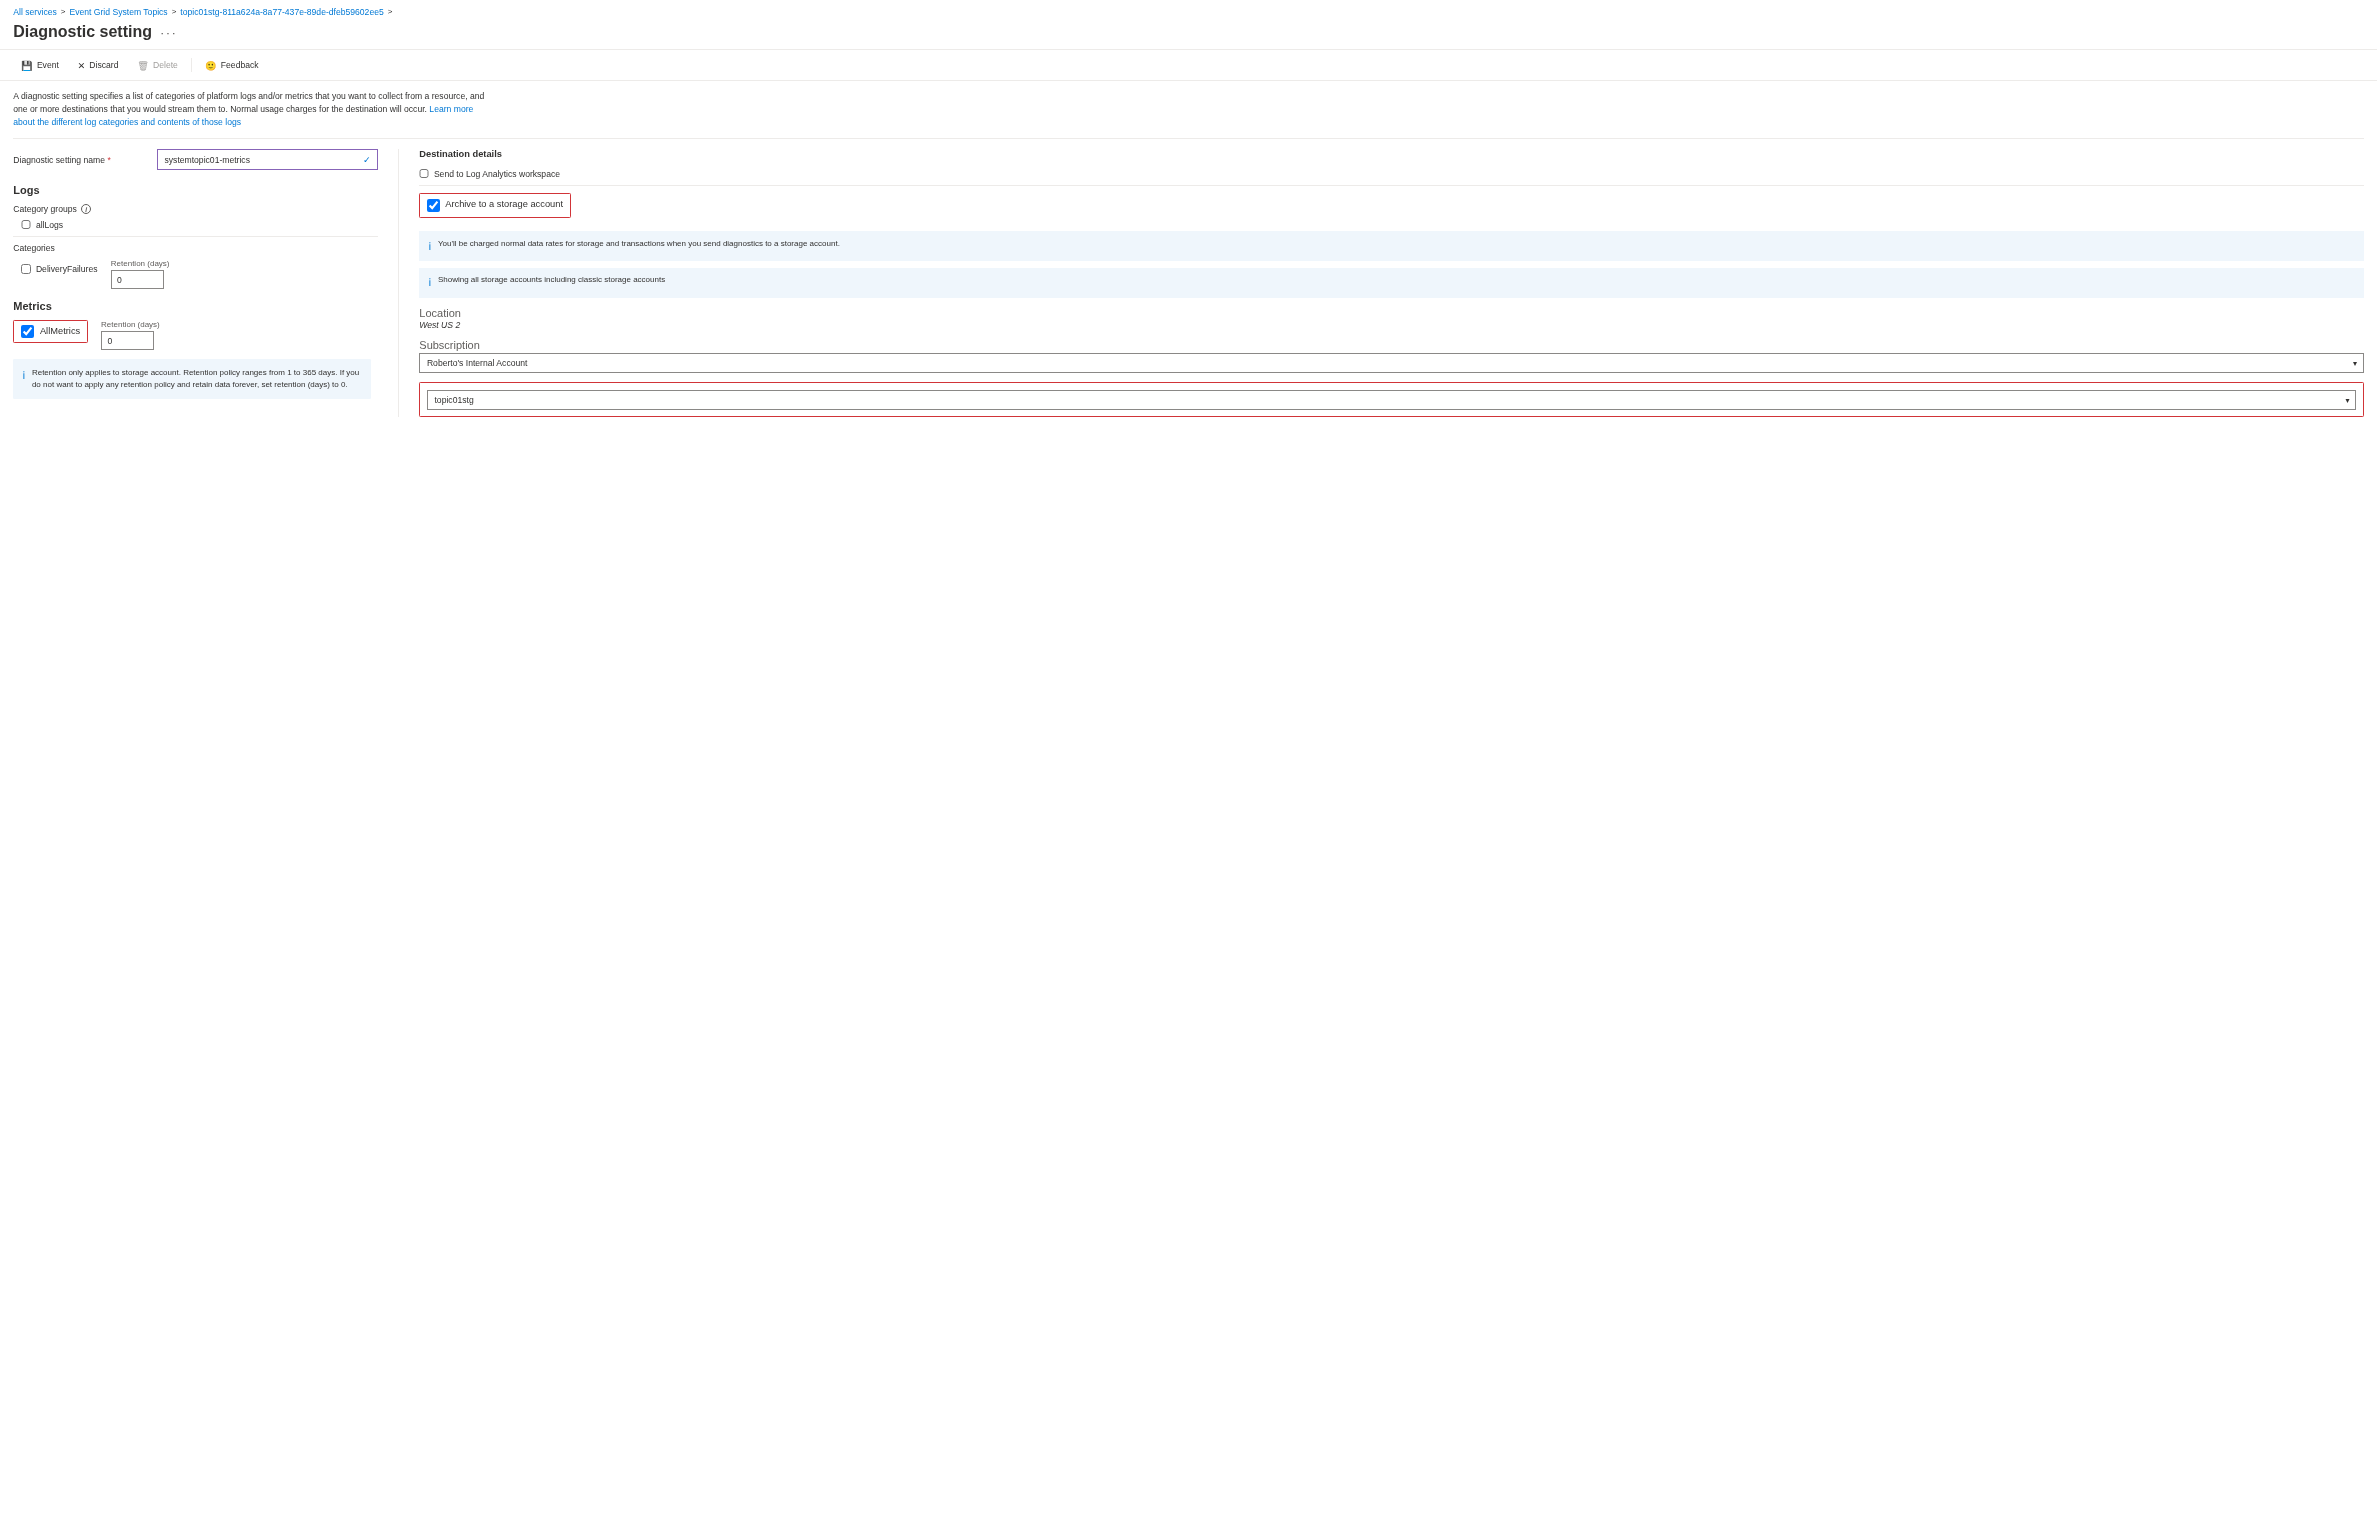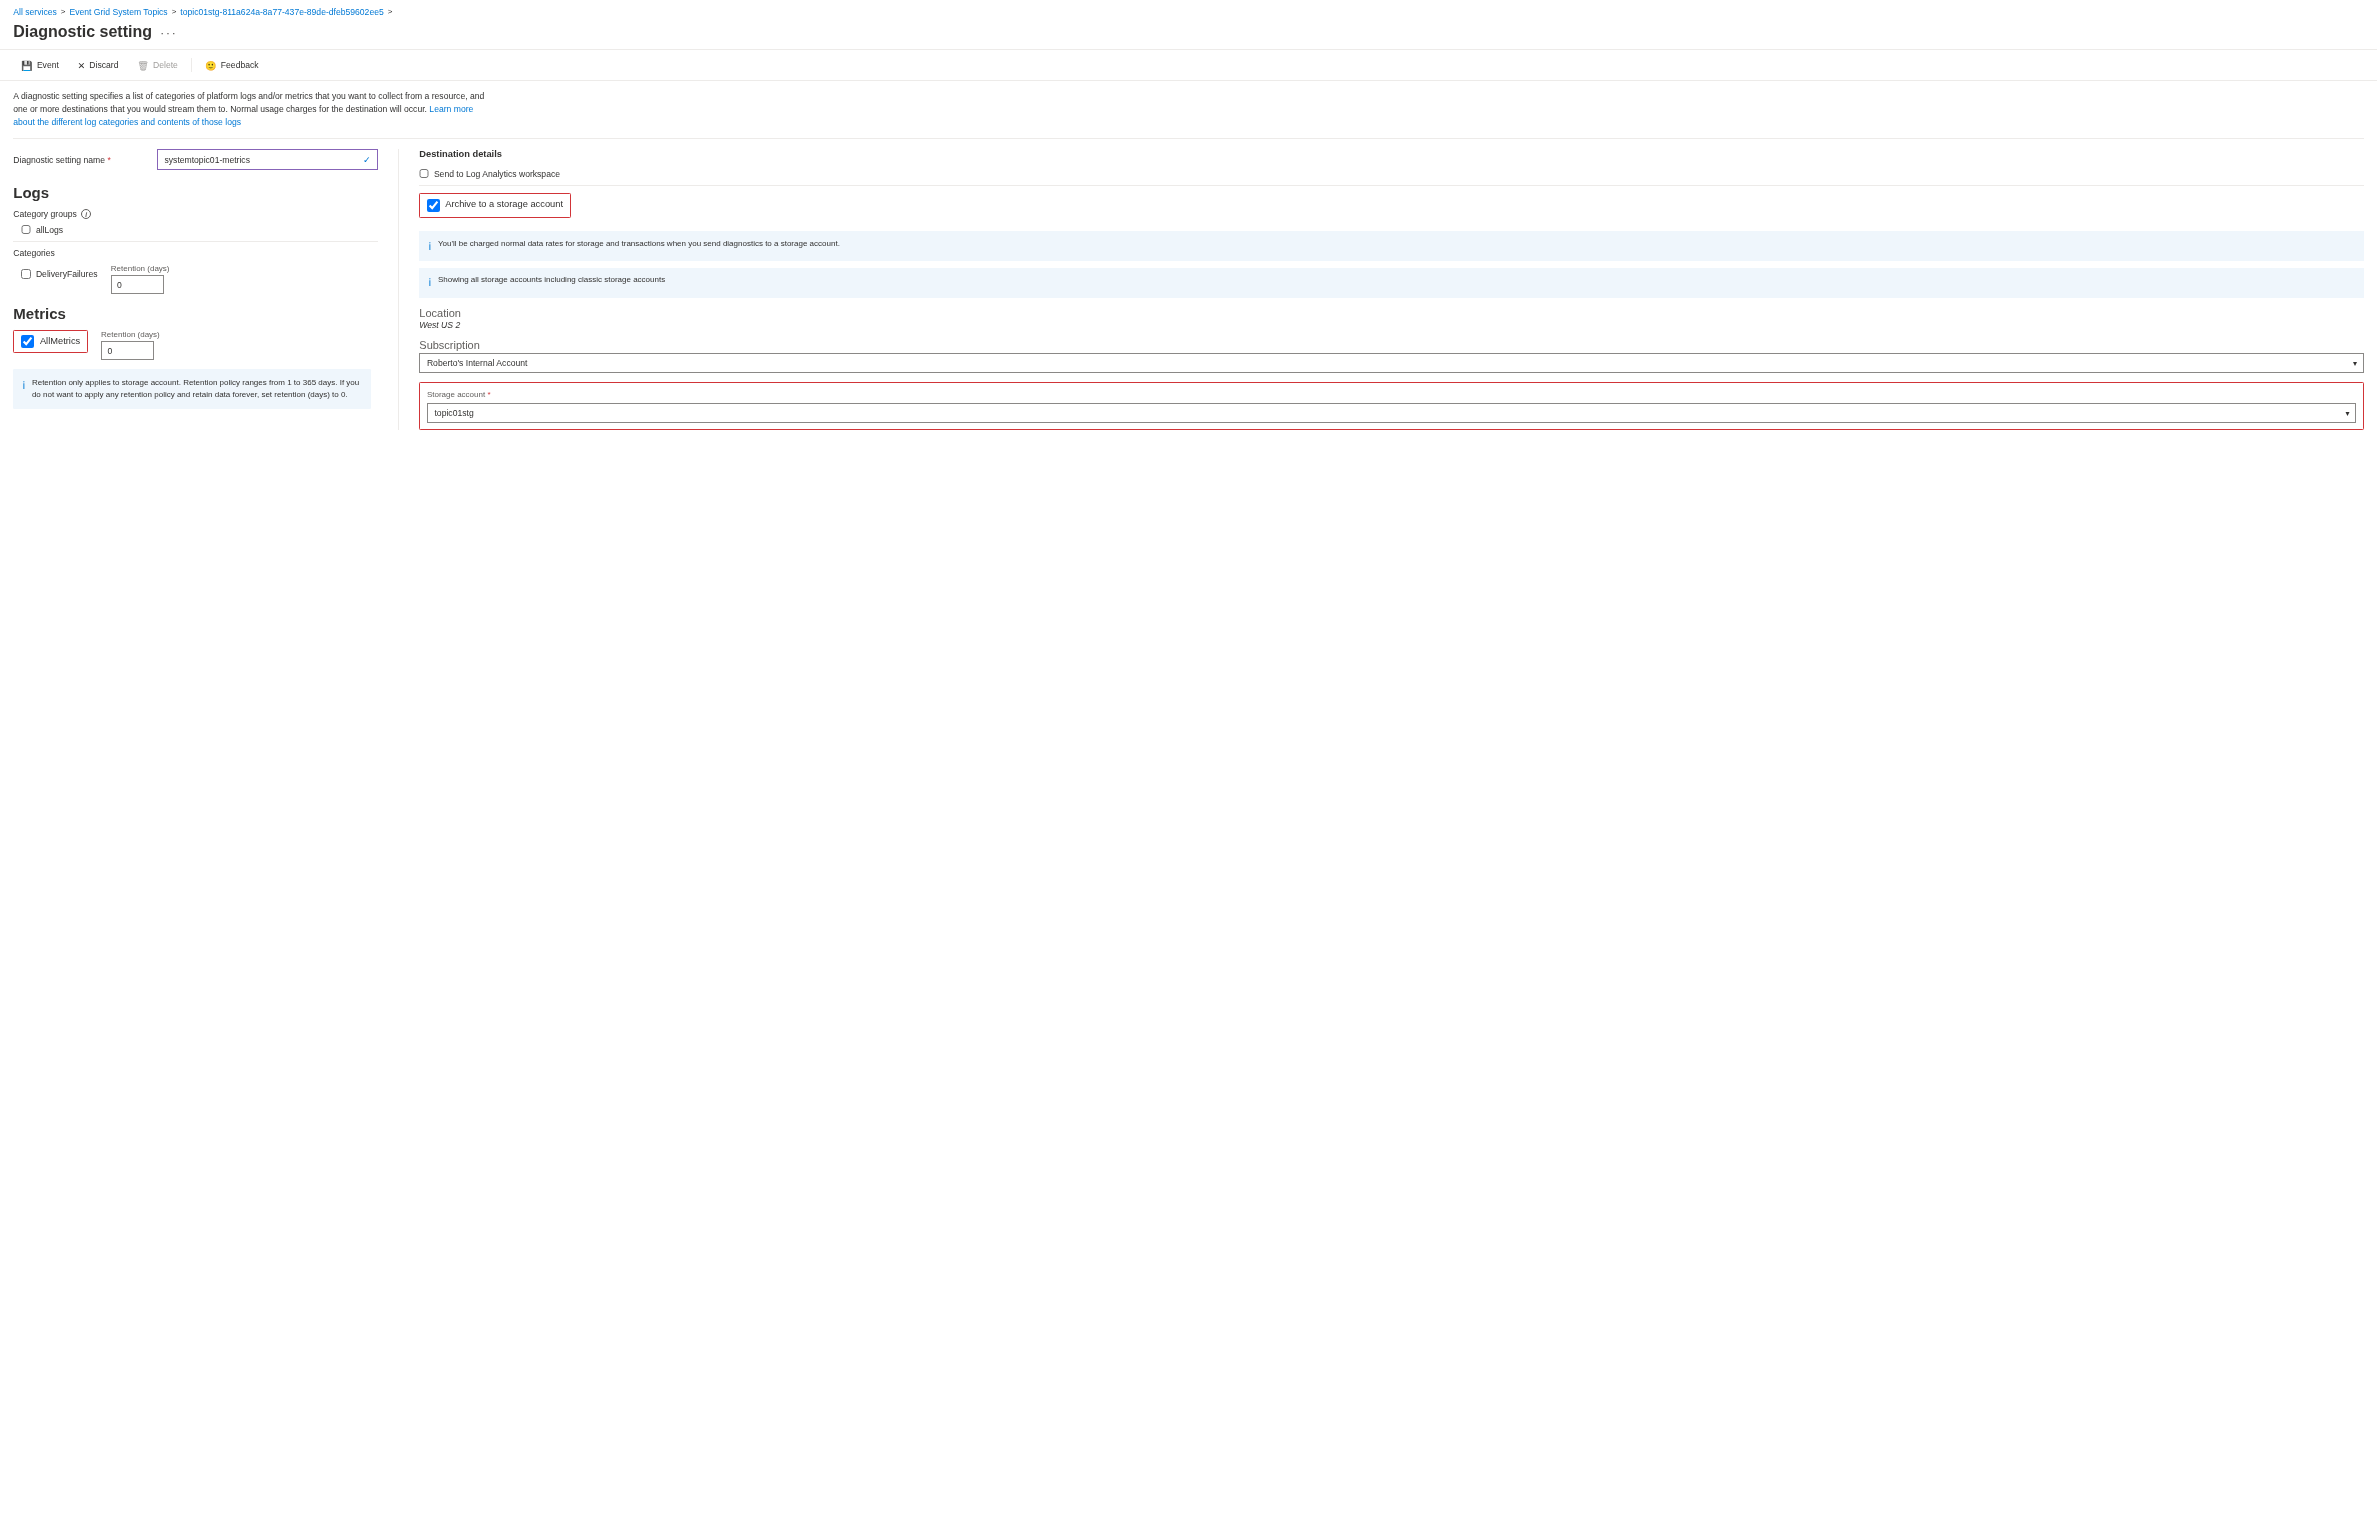--- a/index.html
+++ b/index.html
@@ -29,21 +29,21 @@
 
     .left-panel { flex: 0 0 385px; padding-right: 20px; }
     .right-panel { flex: 1; border-left: 0.7px solid #edebe9; padding-left: 20px; }
 
     .field-row { display: flex; align-items: center; gap: 10.6px; margin-bottom: 13.3px; }
     .field-label { font-size: 8.6px; color: #323130; min-width: 133px; }
     .field-input { flex: 1; display: flex; align-items: center; border: 0.7px solid #8764b8; border-bottom: 1.3px solid #8764b8; padding: 4px 6.6px; font-size: 8.6px; background: #fff; position: relative; }
     .field-input input { border: none; outline: none; flex: 1; font-size: 8.6px; color: #323130; }
     .field-input .check-icon { color: #0078d4; font-size: 9.3px; margin-left: 5.3px; }
 
-    .section-title { font-size: 15px; font-weight: 600; color: #323130; margin-bottom: 8px; }
+    .section-title { font-size: 11px; font-weight: 600; color: #323130; margin-bottom: 8px; }
     .subsection-title { font-size: 8.6px; font-weight: 400; color: #323130; margin-bottom: 5.3px; margin-top: 2.7px; display: flex; align-items: center; gap: 4px; }
     .info-circle { display: inline-flex; align-items: center; justify-content: center; width: 10.6px; height: 10.6px; border: 1px solid #605e5c; border-radius: 50%; font-size: 6.6px; color: #605e5c; cursor: pointer; font-style: italic; font-weight: 600; }
 
     .checkbox-row { display: flex; align-items: center; gap: 5.3px; margin: 4px 0 4px 8px; font-size: 8.6px; }
     .checkbox-row input[type="checkbox"] { width: 9.3px; height: 9.3px; cursor: pointer; accent-color: #0078d4; }
 
     .section-divider { height: 0.7px; background: #edebe9; margin: 6.6px 0; }
     .retention-input { width: 53px; }
     .retention-input input { width: 100%; border: 0.7px solid #8a8886; padding: 3.3px 5.3px; font-size: 8.6px; color: #323130; outline: none; }
 
@@ -224,24 +224,20 @@
       <div class="select-field">
         <select>
           <option>Roberto's Internal Account</option>
         </select>
         <span class="chevron">▾</span>
       </div>
     </div>
 
     
     <div class="storage-account-section">
-      <div class="storage-label">
-        <span>Storage account</span>
-        <span style="color:#d13438;">*</span>
-      </div>
       <div class="select-field">
         <select>
           <option>topic01stg</option>
         </select>
         <span class="chevron">▾</span>
       </div>
     </div>
 
   </div>
 </div>

